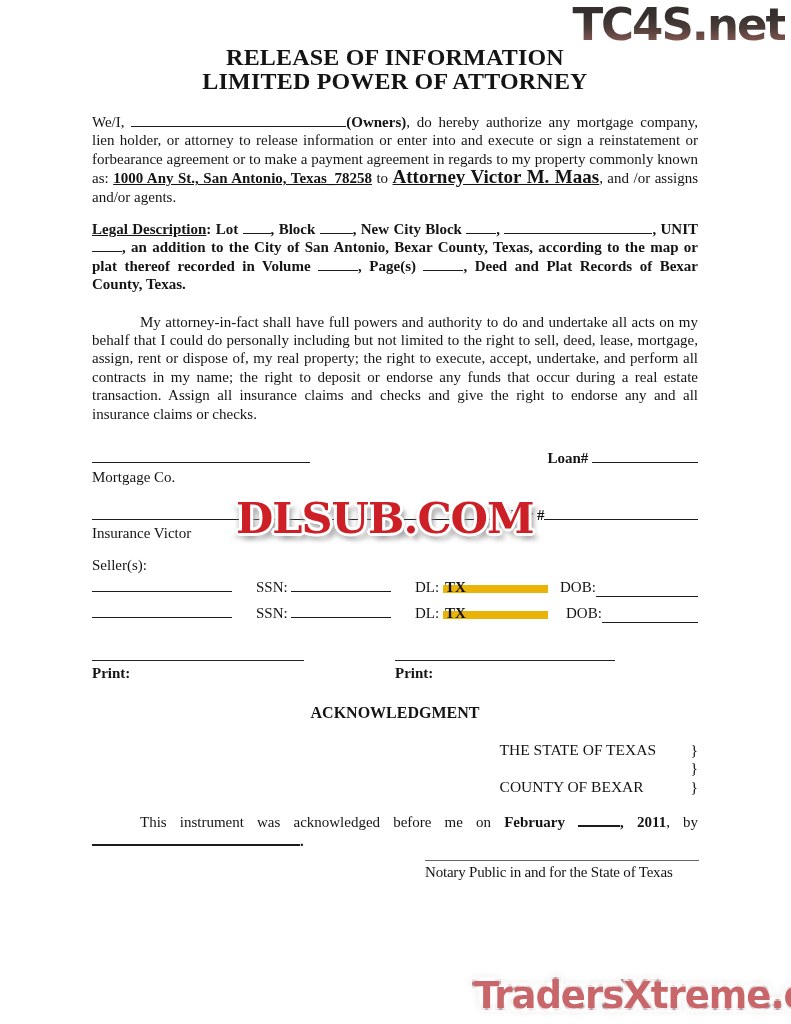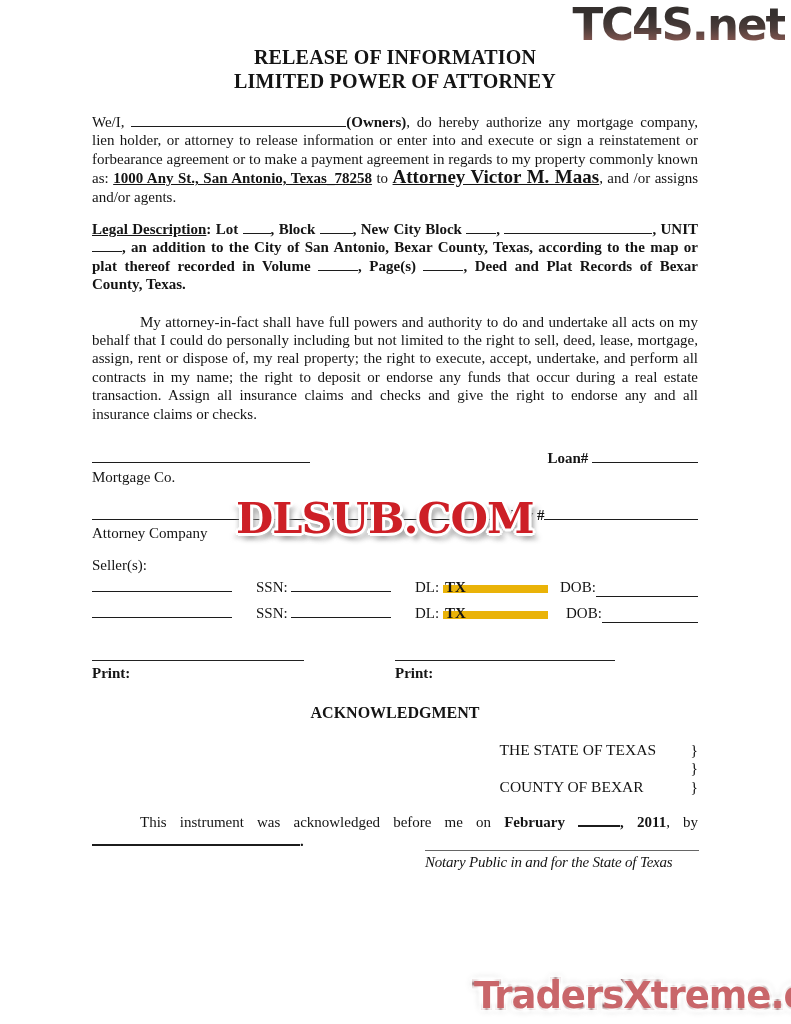--- a/index.html
+++ b/index.html
@@ -4,21 +4,21 @@
 <style>
   * { margin:0; padding:0; box-sizing:border-box; }
   html,body { background:#ffffff; }
   .page {
     position:relative; width:791px; height:1024px; background:#fff; overflow:hidden;
     font-family:"Liberation Serif", serif; color:#141414; font-size:15px; line-height:18.4px;
   }
   .content { position:absolute; left:92px; top:46px; width:606px; }
 
   
-  .doc-title { text-align:center; font-weight:bold; font-size:20px; line-height:23.5px; letter-spacing:.2px; }
+  .doc-title { text-align:center; font-weight:bold; font-size:24px; line-height:23.5px; letter-spacing:.2px; }
 
   
   p.just { text-align:justify; }
   .para-auth { margin-top:20px; }
   .para-legal { margin-top:14px; font-weight:bold; }
   .para-powers { margin-top:19px; }
   .para-powers .body-text { display:inline; }
   .indent { display:inline-block; width:48px; }
 
   .b { font-weight:bold; }
@@ -52,21 +52,21 @@
   .print-lbl { font-weight:bold; margin-top:3px; }
 
   .ack-head { text-align:center; font-weight:bold; font-size:16px; margin-top:21px; }
 
   .state-block { margin-top:19px; font-size:15.5px; }
   .state-row { display:flex; line-height:18.5px;justify-content:flex-end; }
   .state-row .st-lbl { width:191px; }
 
   .para-ack { margin-top:17px; }
 
-  .notary-block { margin-left:333px; width:274px;font-style:italic; }
+  .notary-block { margin-top:10px; margin-left:333px; width:274px; }
   .notary-rule { border-top:1px solid #666; height:1px; }
   .notary-lbl { font-size:15px; margin-top:2px; letter-spacing:-.2px; }
 
   
   .wm-tc4s {
     position:absolute; top:0px; right:6px; z-index:5;
     font-family:"DejaVu Sans", sans-serif; font-weight:bold; font-size:45px; letter-spacing:-2px; line-height:50px;
     color:#4a403e;
     background:linear-gradient(180deg,#35302e 30%,#4a3c39 55%,#7d544e 80%,#9a6d65 100%);
     -webkit-background-clip:text; background-clip:text; -webkit-text-fill-color:transparent;
@@ -118,21 +118,21 @@
       <span class="spacer"></span>
       <span class="nowrap"><span class="b">Loan# </span><span class="blank" style="width:106px"></span></span>
     </div>
     <div class="lbl-under">Mortgage Co.</div>
 
     <div class="row row-policy">
       <span class="blank" style="width:402px"></span>
       <span class="b nowrap">Policy #</span>
       <span class="blank grow"></span>
     </div>
-    <div class="lbl-under">Attorney Company</div>
+    <div class="lbl-under">Insurance Victor</div>
 
     <div class="sellers-lbl">Seller(s):</div>
 
     <div class="seller-row">
       <span class="s-col1"><span class="blank" style="width:140px"></span></span>
       <span class="s-col2"><span>SSN: </span><span class="blank" style="width:100px"></span></span>
       <span class="s-col3"><span>DL: </span><span class="ul-wrap"><span class="b">TX</span></span></span>
       <span class="s-col4">
           <span>DOB: </span>
           <span class="blank"></span>

